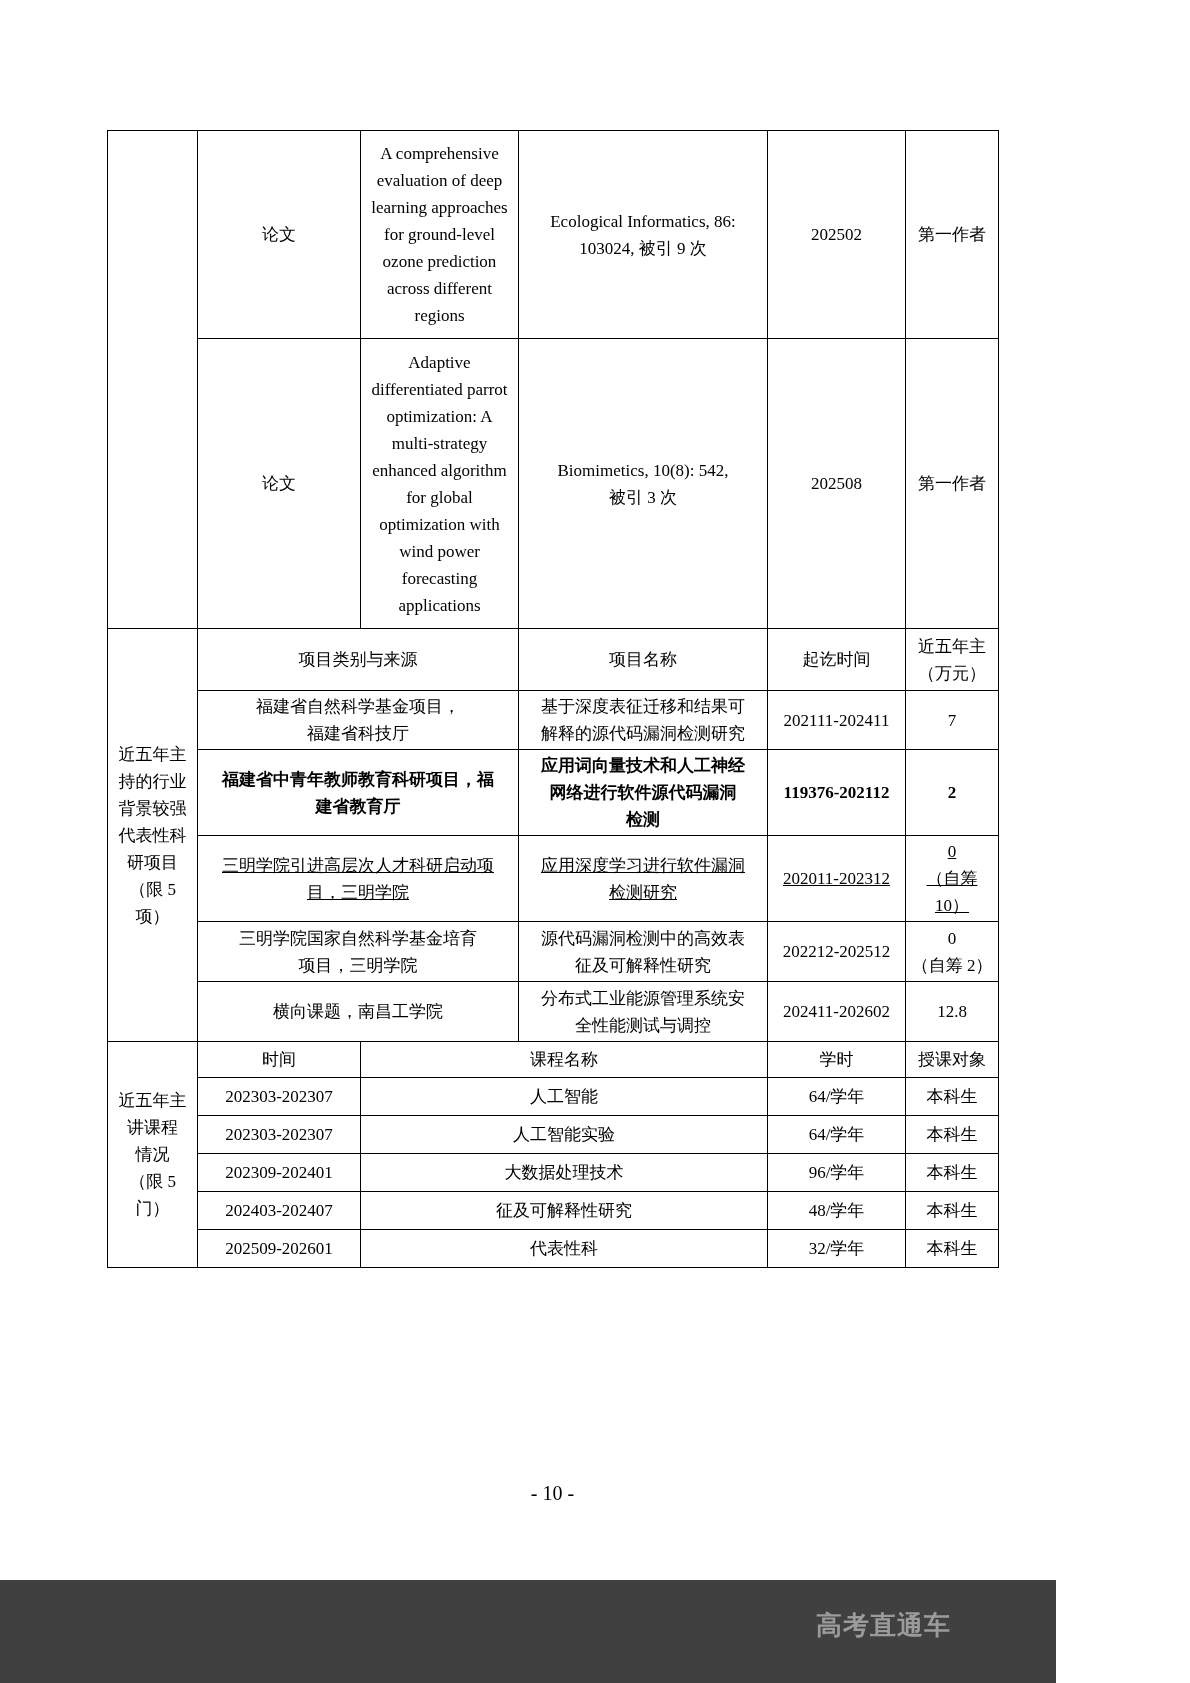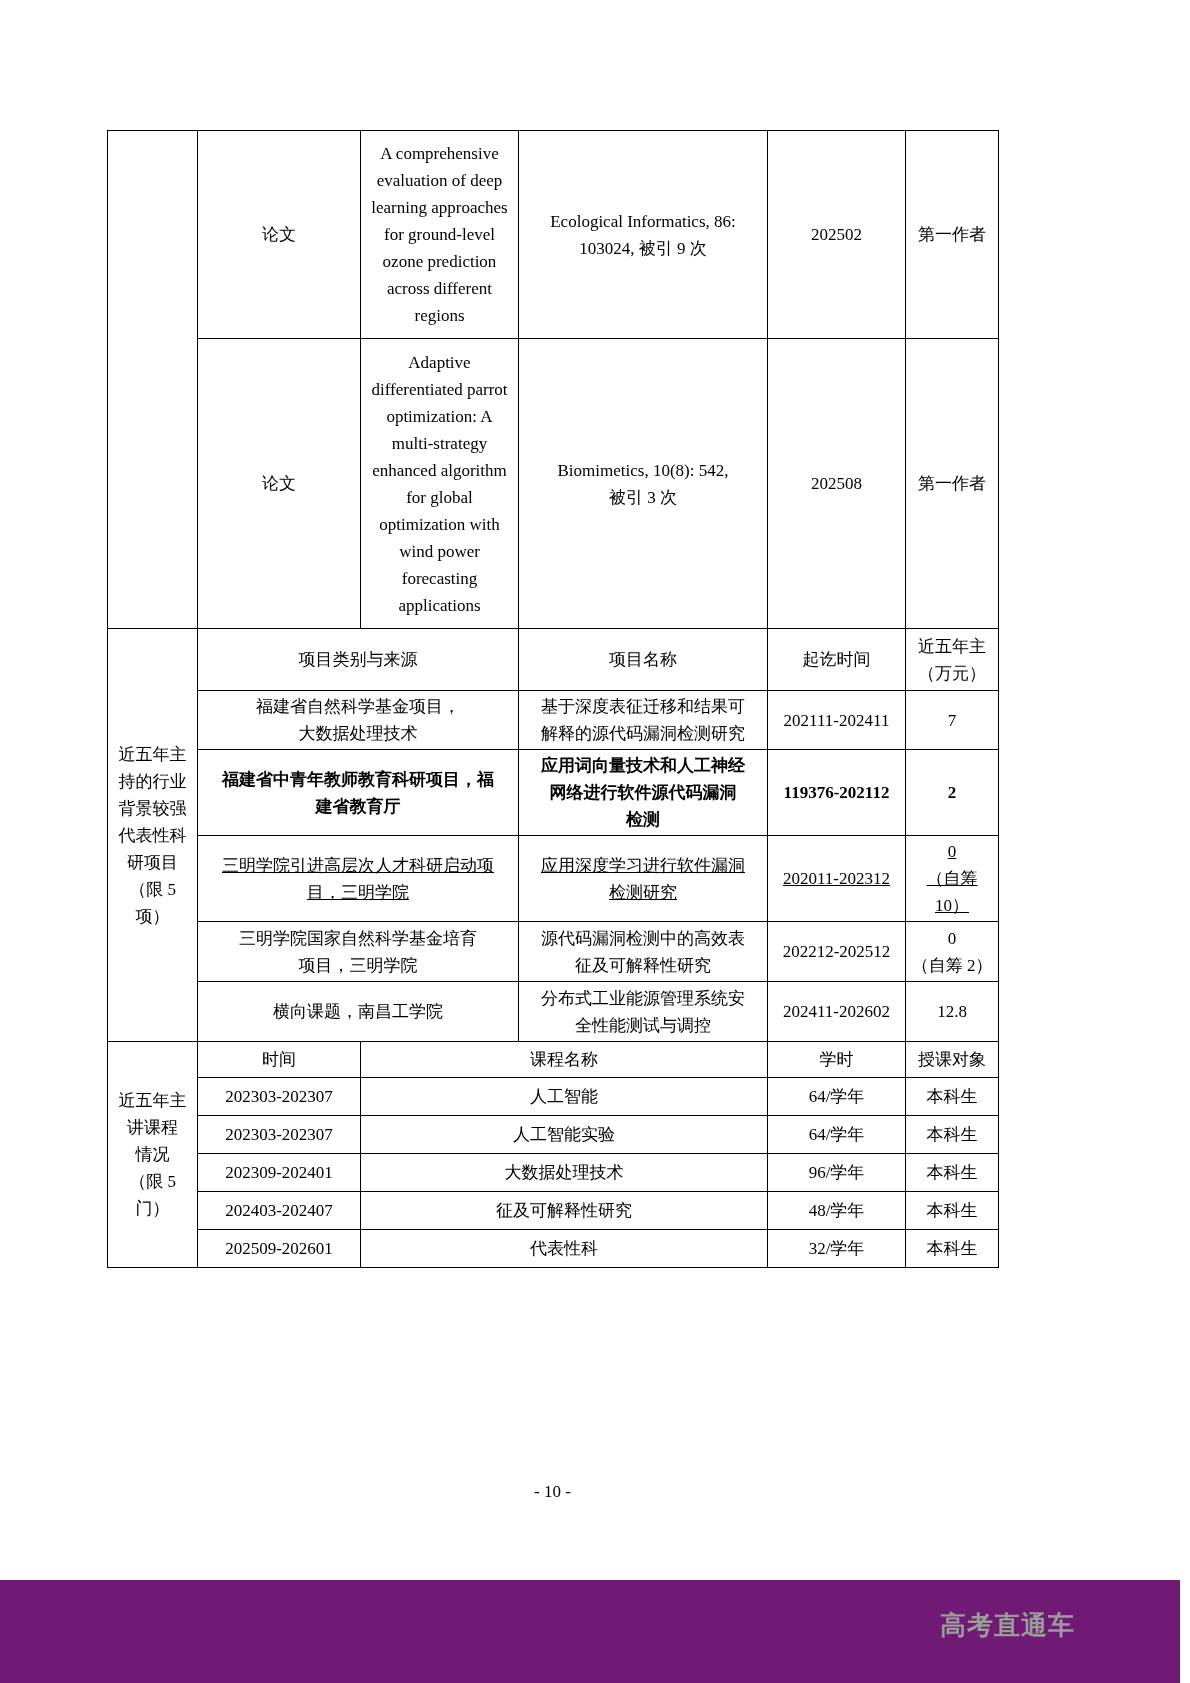--- a/index.html
+++ b/index.html
@@ -27,25 +27,25 @@
   tr.ph  { height:62px; }
   tr.pj1 { height:58px; }
   tr.pj2 { height:82px;font-weight:bold; }
   tr.pj3 { height:62px;text-decoration:underline; }
   tr.pj4 { height:60px; }
   tr.pj5 { height:60px; }
   tr.ch  { height:36px; }
   tr.cr  { height:38px; }
   .page-number {
     position:absolute; left:107px; top:1482px; width:891px;
-    text-align:center; font-size:17px;
+    text-align:center; font-size:20px;
   }
   .footer-bar {
-    position:absolute; left:0; top:1580px; width:1180px; height:103px;
-    background:#701a75;
+    position:absolute; left:0; top:1580px; width:1056px; height:103px;
+    background:#404040;
   }
   .watermark {
     position:absolute; right:105px; top:28px;
     font-family:"Liberation Sans","DejaVu Sans",sans-serif;
     font-size:26px; font-weight:bold; color:#9b9b9b; letter-spacing:1px;
   }
 </style>
 </head>
 <body>
 
@@ -85,21 +85,21 @@
 研项目
 （限 5 项）</td>
       <td colspan="2">项目类别与来源</td>
       <td>项目名称</td>
       <td>起讫时间</td>
       <td class="pre">近五年主
 （万元）</td>
     </tr>
     <tr class="pj1">
       <td colspan="2" class="pre">福建省自然科学基金项目，
-大数据处理技术</td>
+福建省科技厅</td>
       <td class="pre">基于深度表征迁移和结果可
 解释的源代码漏洞检测研究</td>
       <td>202111-202411</td>
       <td class="pre">7</td>
     </tr>
     <tr class="pj2">
       <td colspan="2" class="pre">福建省中青年教师教育科研项目，福
 建省教育厅</td>
       <td class="pre">应用词向量技术和人工神经
 网络进行软件源代码漏洞

